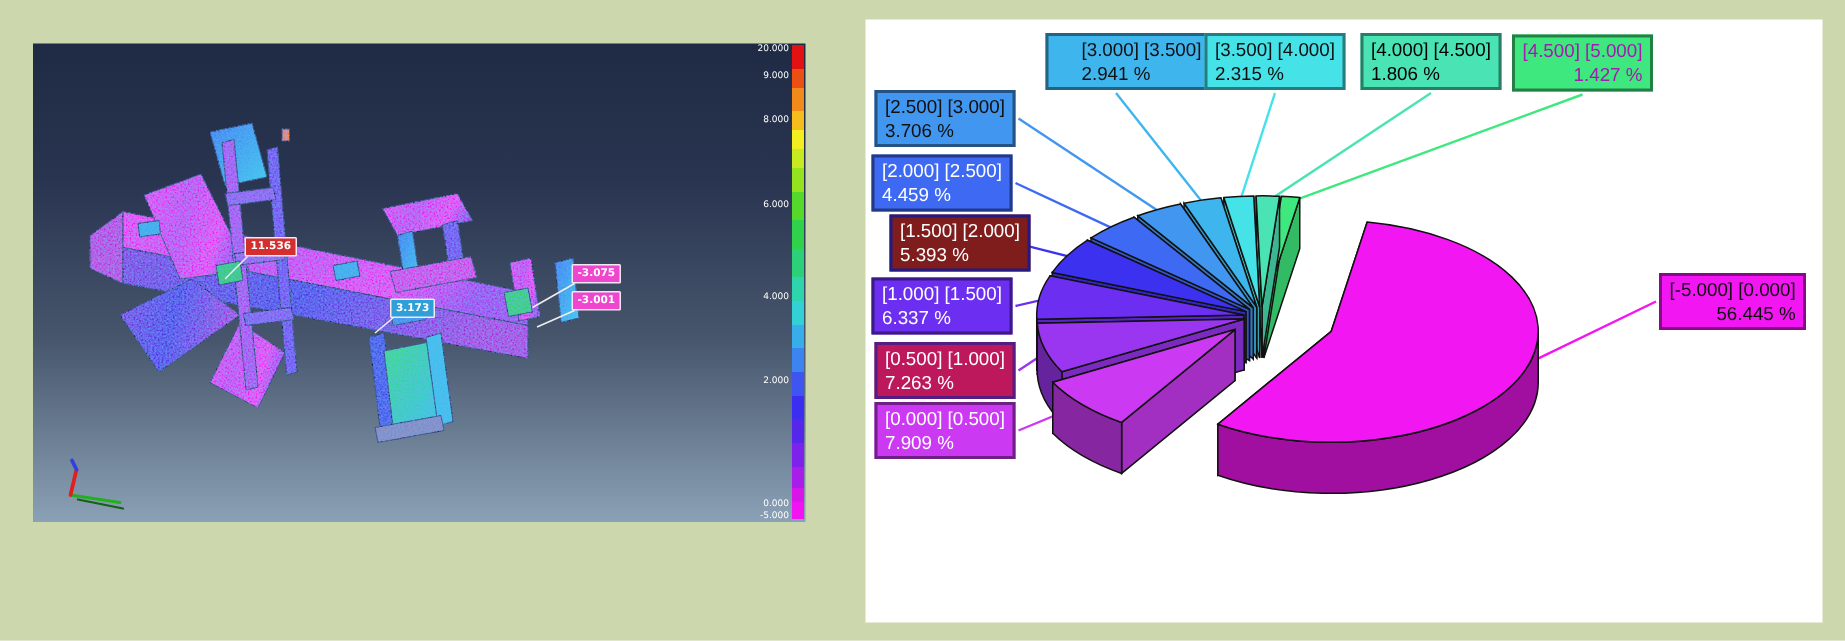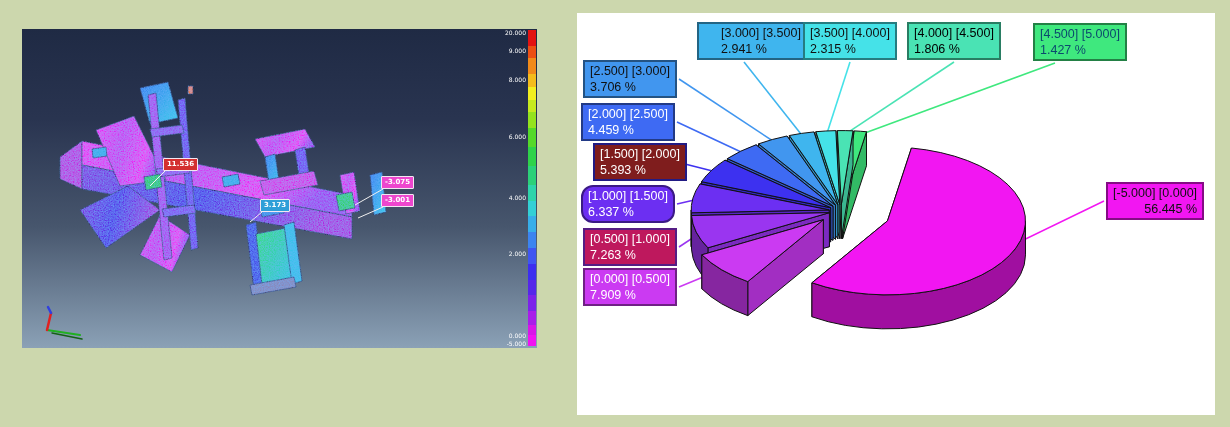--- a/index.html
+++ b/index.html
@@ -210,21 +210,21 @@
         <span class="l2">56.445 %</span>
       </div>
     <div class="pie-label" id="pl1" style="left: 6px; top: 255px; background: rgb(203, 58, 242); border-color: rgb(112, 32, 133); color: rgb(255, 255, 255);">
         <span class="l1">[0.000] [0.500]</span>
         <span class="l2">7.909 %</span>
       </div>
     <div class="pie-label" id="pl2" style="left: 6px; top: 215px; background: #be185d; border-color: rgb(85, 29, 132); color: rgb(255, 255, 255);">
         <span class="l1">[0.500] [1.000]</span>
         <span class="l2">7.263 %</span>
       </div>
-    <div class="pie-label" id="pl3" style="left: 4px; top: 172px; background: rgb(108, 47, 242); border-color: rgb(59, 26, 133); color: rgb(255, 255, 255); border-radius: 12px;">
+    <div class="pie-label" id="pl3" style="left: 4px; top: 172px; background: rgb(108, 47, 242); border-color: rgb(59, 26, 133); color: rgb(255, 255, 255);">
         <span class="l1">[1.000] [1.500]</span>
         <span class="l2">6.337 %</span>
       </div>
     <div class="pie-label" id="pl4" style="left: 16px; top: 130px; background: #7f1d1d; border-color: rgb(34, 27, 132); color: rgb(255, 255, 255);">
         <span class="l1">[1.500] [2.000]</span>
         <span class="l2">5.393 %</span>
       </div>
     <div class="pie-label" id="pl5" style="left: 4px; top: 90px; background: rgb(62, 106, 243); border-color: rgb(34, 58, 134); color: rgb(255, 255, 255);">
         <span class="l1">[2.000] [2.500]</span>
         <span class="l2">4.459 %</span>
@@ -238,18 +238,18 @@
         <span class="l2">2.941 %</span>
       </div>
     <div class="pie-label" id="pl8" style="left: 226px; top: 9px; background: rgb(69, 226, 232); border-color: rgb(38, 124, 128); color: rgb(16, 16, 16);">
         <span class="l1">[3.500] [4.000]</span>
         <span class="l2">2.315 %</span>
       </div>
     <div class="pie-label" id="pl9" style="left: 330px; top: 9px; background: rgb(74, 227, 180); border-color: rgb(41, 125, 99); color: #000000;">
         <span class="l1">[4.000] [4.500]</span>
         <span class="l2">1.806 %</span>
       </div>
-    <div class="pie-label" id="pl10" style="left: 456px; top: 10px; background: rgb(63, 232, 126); border-color: rgb(35, 128, 69); color: #0c4a6e;">
+    <div class="pie-label" id="pl10" style="left: 431px; top: 10px; background: rgb(63, 232, 126); border-color: rgb(35, 128, 69); color: #a21caf; text-align: right;">
         <span class="l1">[4.500] [5.000]</span>
         <span class="l2">1.427 %</span>
       </div>
   </div>
 </div>
 
 </body></html>

